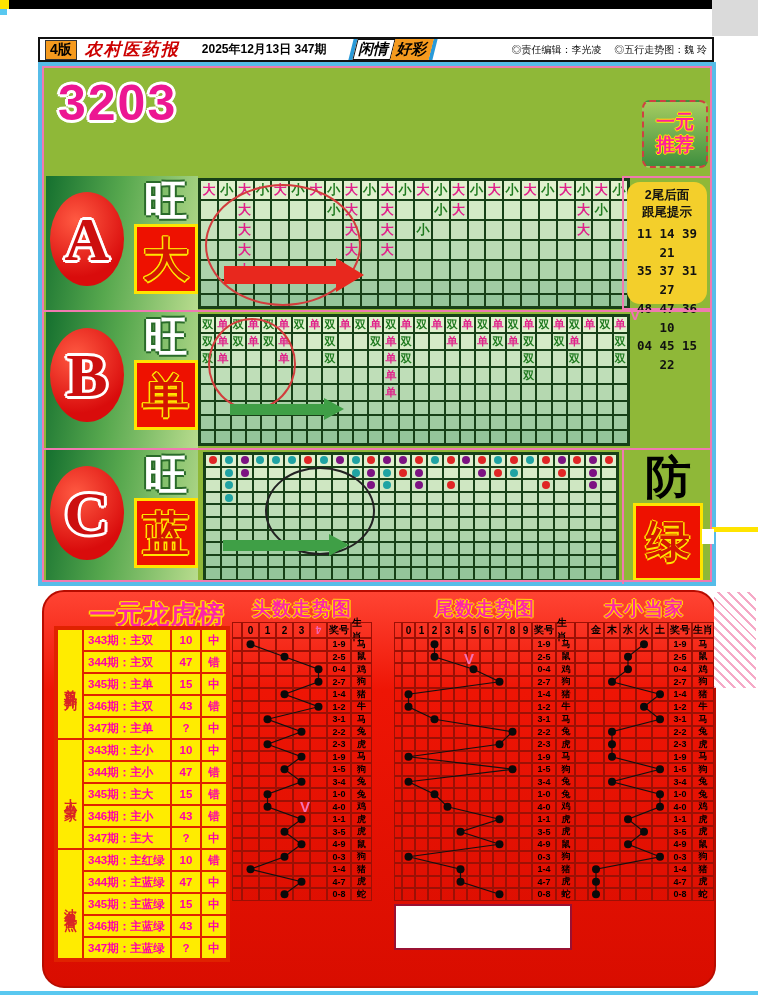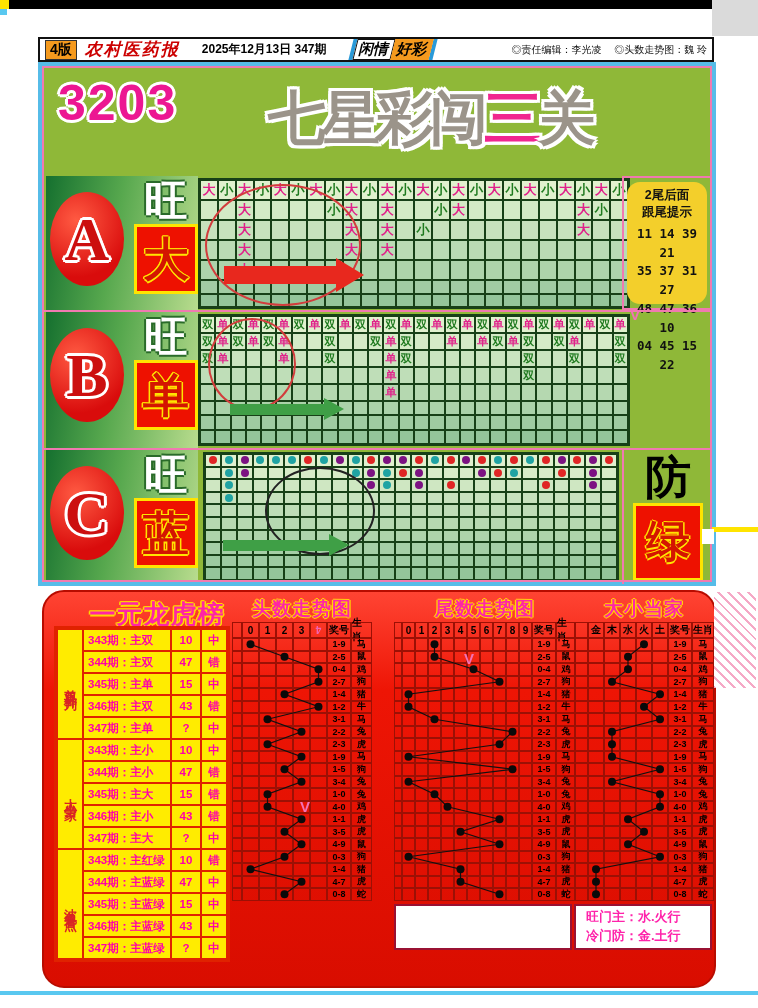--- a/index.html
+++ b/index.html
@@ -120,27 +120,30 @@
   <div class="masthead">
     <span class="edition">4版</span>
     <span class="paper-name">农村医药报</span>
     <span class="issue-date">2025年12月13日  347期</span>
     <span class="col-logo">
       <span class="col-a">闲情</span>
       <span class="col-b">好彩</span>
     </span>
     <span class="credits">
       <span>◎责任编辑：李光凌</span>
-      <span>◎头数走势图：魏 玲</span>
+      <span>◎五行走势图：魏 玲</span>
     </span>
   </div>
 
   <div class="panel">
     <div class="code-number">3203</div>
-    <div class="main-title" id="main-title"><span style="color: rgb(155, 148, 138);">七星彩闯</span><span style="color: rgb(240, 38, 143);">三</span><span style="color: rgb(155, 148, 138);">关</span></div>
+    <div class="price-badge">
+      <div>一元</div>
+      <div>推荐</div>
+    </div>
 
     <div class="section" style="top:110px;">
       <div class="sec-left">
         <div class="oval">
           <span>A</span>
         </div>
         <div class="sec-stack">
           <div class="hot">旺</div>
           <div class="pick-box">
             <span>大</span>
@@ -1743,24 +1746,20 @@
           <circle cx="54" cy="222.25" r="4" fill="#0a0a0a"></circle>
           <circle cx="86" cy="234.75" r="4" fill="#0a0a0a"></circle>
           <circle cx="22" cy="247.25" r="4" fill="#0a0a0a"></circle>
           <circle cx="22" cy="259.75" r="4" fill="#0a0a0a"></circle>
           <circle cx="22" cy="272.25" r="4" fill="#0a0a0a"></circle>
         </svg>
       </div>
 
     <div class="tipbox" style="left:350px;width:178px;">
     </div>
-    <div class="tipbox" style="left:530px;width:138px;">
-      <div>旺门主：水.火行</div>
-      <div>冷门防：金.土行</div>
-    </div>
 
     <div class="wm" style="left:256px;top:206px;">V</div>
     <div class="wm" style="left:420px;top:58px;">V</div>
   </div>
 
   <div class="yellow-line"></div>
   <div class="white-notch"></div>
   <div class="pink-hatch"></div>
   <div class="bottom-cyan"></div>
 </div>

